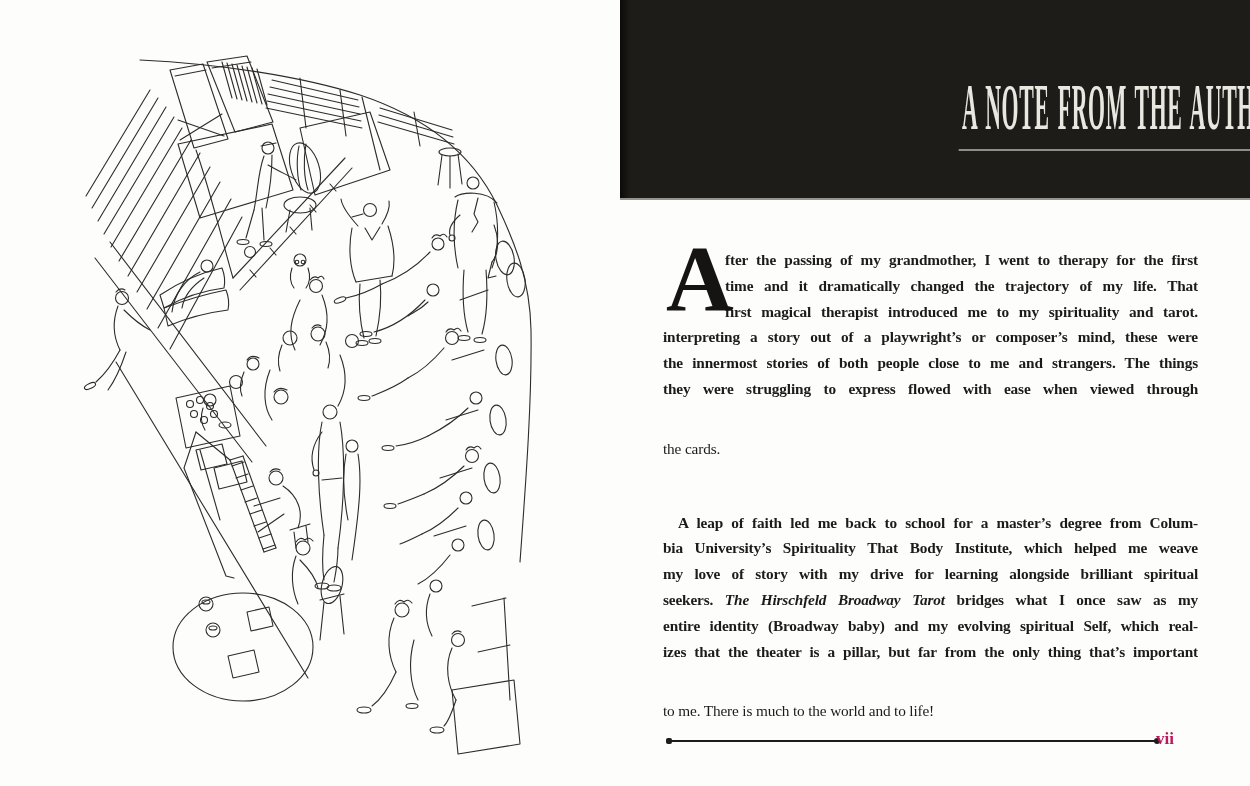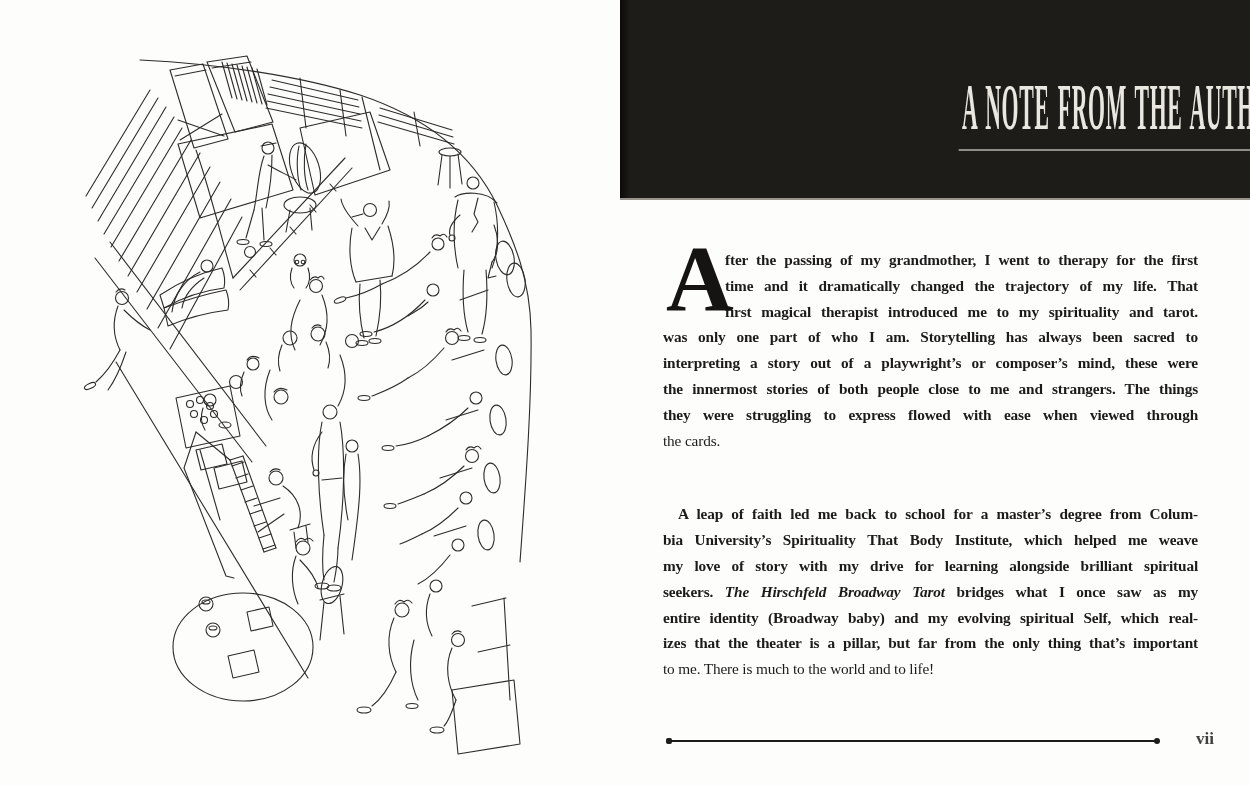--- a/index.html
+++ b/index.html
@@ -17,34 +17,34 @@
   #title-wrap{position:absolute;left:0;right:0;top:74px;text-align:center;}
   #title-wrap .t{display:inline-block;transform:scaleX(0.33);transform-origin:50% 50%;
               font-family:"Liberation Serif", serif;font-weight:700;font-size:66px;
               line-height:66px;color:#e9e7e0;letter-spacing:2px;word-spacing:6px;
               padding:0 10px 9px 10px;border-bottom:2px solid #8f8d86;white-space:nowrap;}
   
   #note-body{position:absolute;left:43px;top:247px;width:535px;color:#1c1b1a;
              font-size:15.3px;line-height:25.8px;letter-spacing:-0.15px;}
   #note-body .line{text-align:justify;}
   #note-body .jl{text-align-last:justify;font-weight:bold;}
-  #note-body .end{text-align:right;text-align-last:left;}
+  #note-body .end{text-align:right;text-align-last:left;margin-top:34px;}
   #note-body .dc{padding-left:62px;}
   #note-body .indent{text-indent:15px;margin-top:48px;}
   #note-body .it{font-style:italic;}
   #dropcap{position:absolute;left:3px;top:-15px;font-size:93px;line-height:1;
            font-weight:700;color:#151413;}
   
   #footer-rule{position:absolute;left:48px;top:740px;width:490px;height:2px;background:#1d1c1b;}
   #footer-rule::before,#footer-rule::after{content:"";position:absolute;top:-2px;width:6px;height:6px;
            background:#1d1c1b;border-radius:2px;}
   #footer-rule::before{left:-2px;}
   #footer-rule::after{right:-2px;border-radius:50%;}
-  #page-num{position:absolute;left:568px;top:729px;width:34px;text-align:center;
-           font-weight:700;font-size:17px;color:#404040;}
+  #page-num{position:absolute;left:528px;top:729px;width:34px;text-align:center;
+           font-weight:700;font-size:17px;color:#be185d;}
 </style>
 </head>
 <body>
 
 <div id="spread">
 
   <div id="page-left">
     <svg viewBox="0 0 620 786">
       <g fill="none" stroke="#2e2c2a" stroke-width="1.1" stroke-linecap="round" stroke-linejoin="round">
 
@@ -368,21 +368,20 @@
         <span class="t">A NOTE FROM THE AUTHOR</span>
       </div>
     </div>
 
     <div id="note-body">
       <span id="dropcap">A</span>
 
       <div class="line jl dc">fter the passing of my grandmother, I went to therapy for the first</div>
       <div class="line jl dc">time and it dramatically changed the trajectory of my life. That</div>
       <div class="line jl dc">first magical therapist introduced me to my spirituality and tarot.</div>
-      <div class="line jl">was only one part of who I am. Storytelling has always been sacred to</div>
       <div class="line jl">interpreting a story out of a playwright’s or composer’s mind, these were</div>
       <div class="line jl">the innermost stories of both people close to me and strangers. The things</div>
       <div class="line jl">they were struggling to express flowed with ease when viewed through</div>
       <div class="line end">the cards.</div>
 
       <div class="line jl indent">A leap of faith led me back to school for a master’s degree from Colum-</div>
       <div class="line jl">bia University’s Spirituality That Body Institute, which helped me weave</div>
       <div class="line jl">my love of story with my drive for learning alongside brilliant spiritual</div>
       <div class="line jl"><span>seekers. </span><span class="it">The Hirschfeld Broadway Tarot</span><span> bridges what I once saw as my</span></div>
       <div class="line jl">entire identity (Broadway baby) and my evolving spiritual Self, which real-</div>

